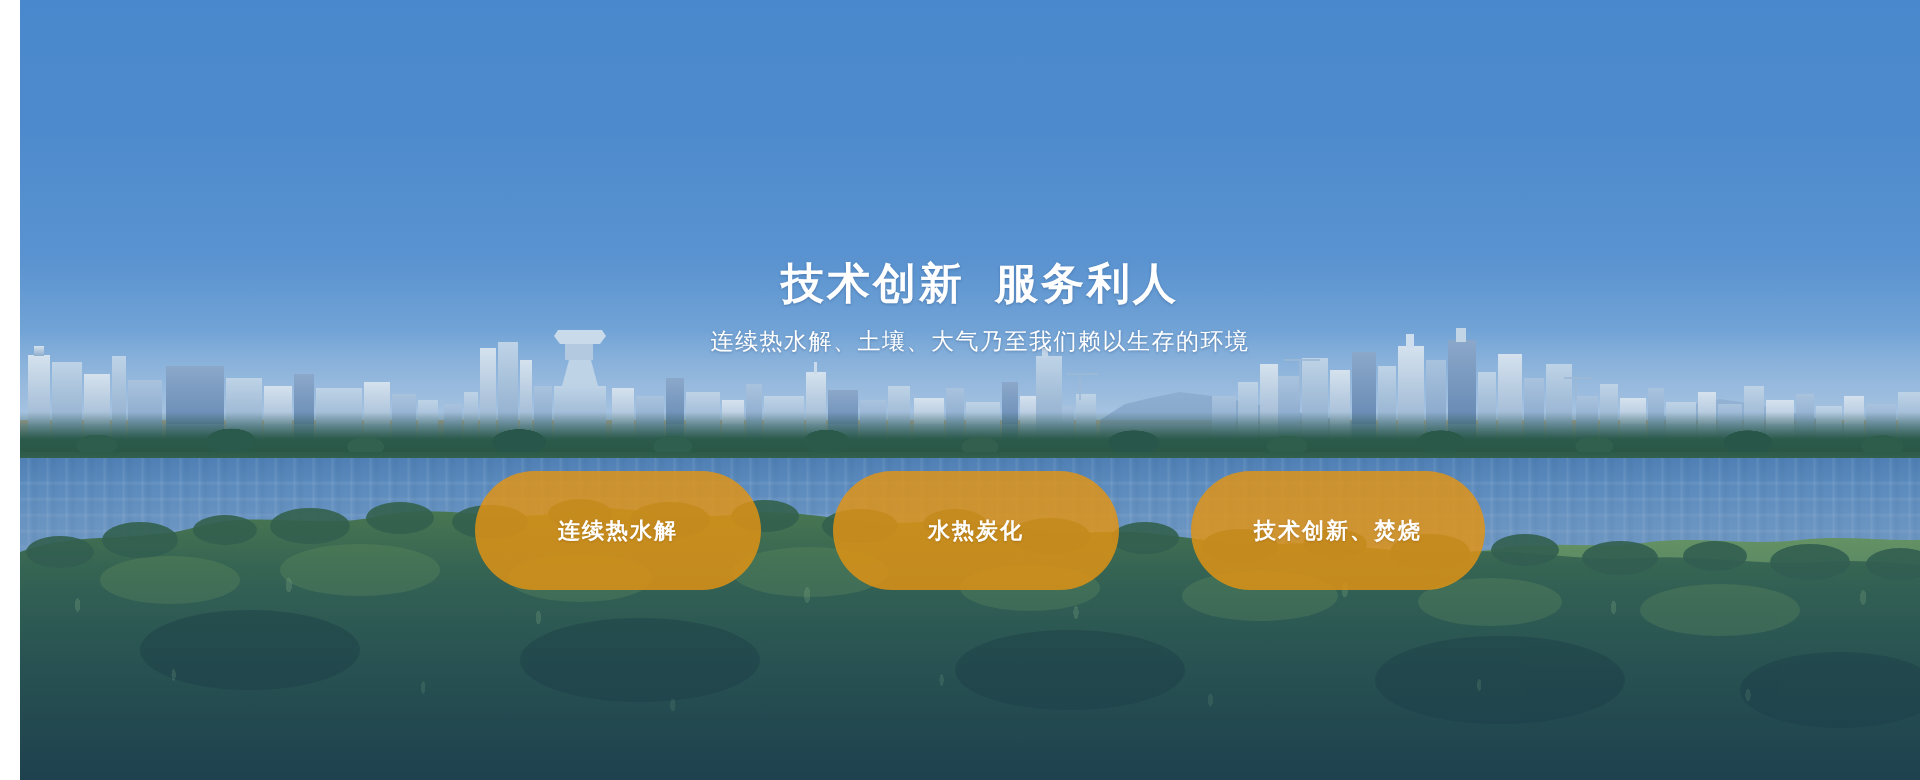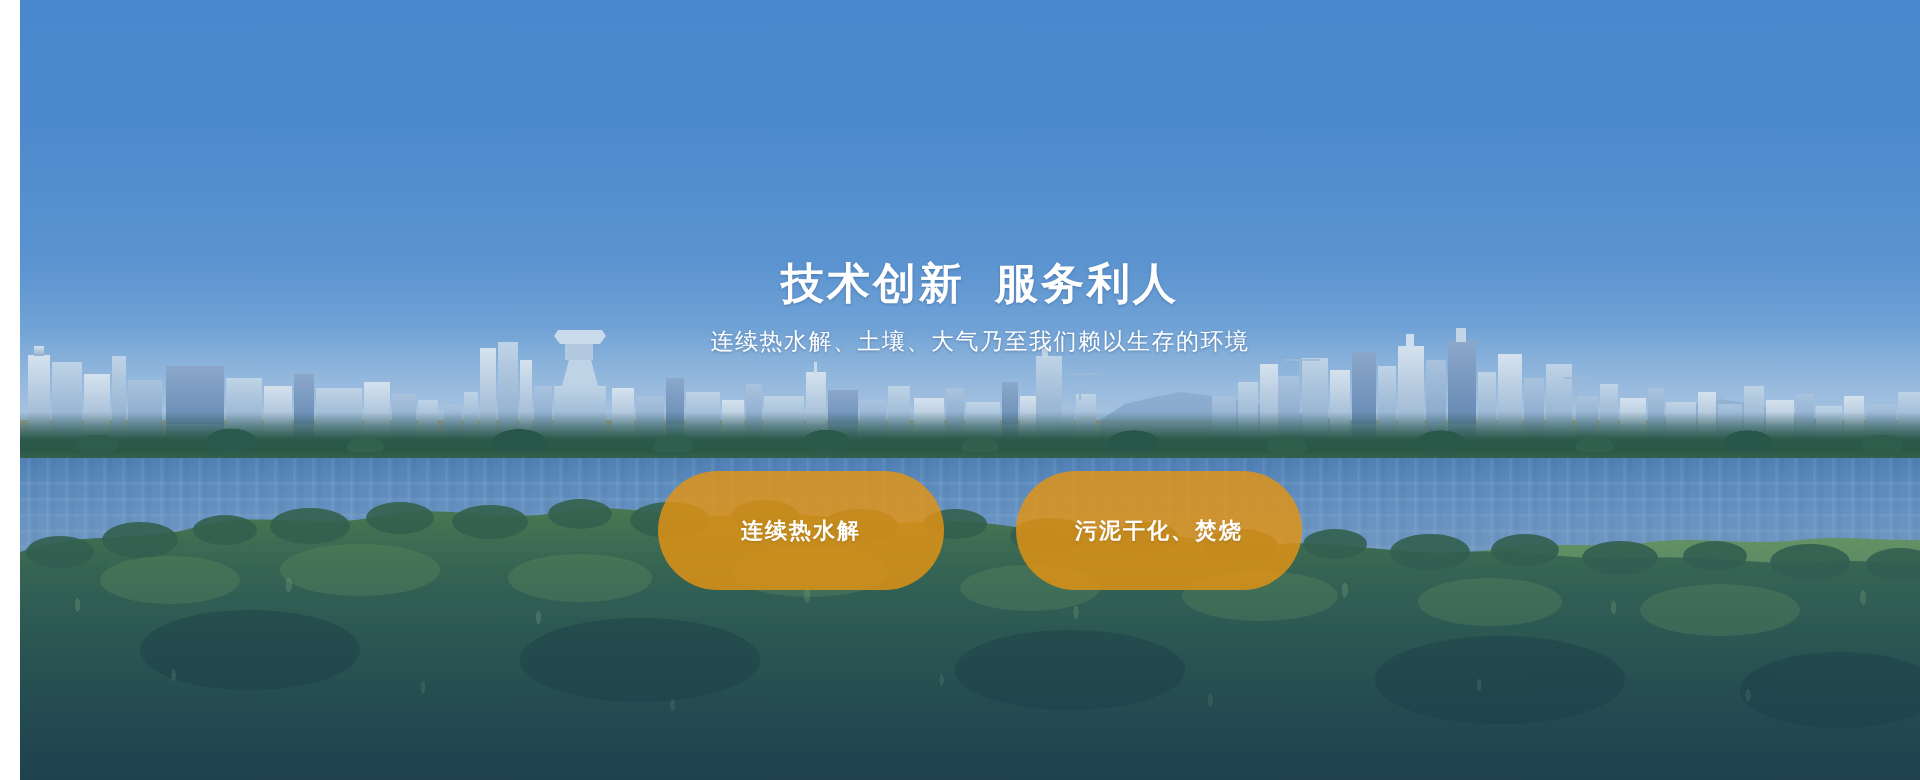--- a/index.html
+++ b/index.html
@@ -443,16 +443,17 @@
   <div class="fg-texture"></div>
   <div class="cool-cast"></div>
 
   <div class="hero-text">
     <h1 class="hero-title">技术创新  服务利人</h1>
     <p class="hero-subtitle">连续热水解、土壤、大气乃至我们赖以生存的环境</p>
   </div>
 
   <div class="pill-row">
     <div class="pill">连续热水解</div>
-    <div class="pill">污泥干化、焚烧</div>
+    <div class="pill">水热炭化</div>
+    <div class="pill">技术创新、焚烧</div>
   </div>
 
 </div>
 
 </body></html>

